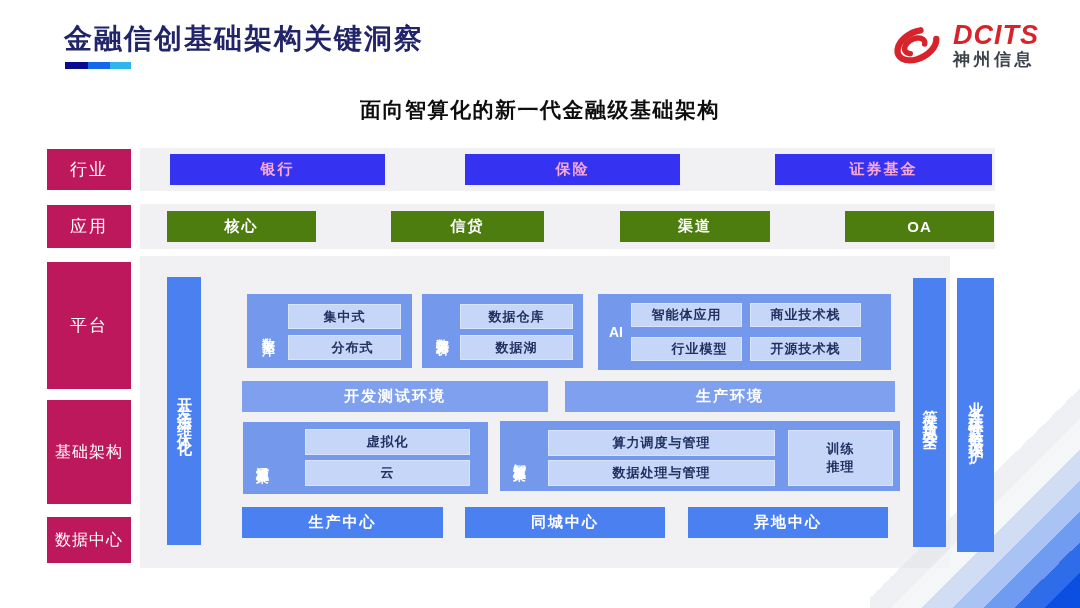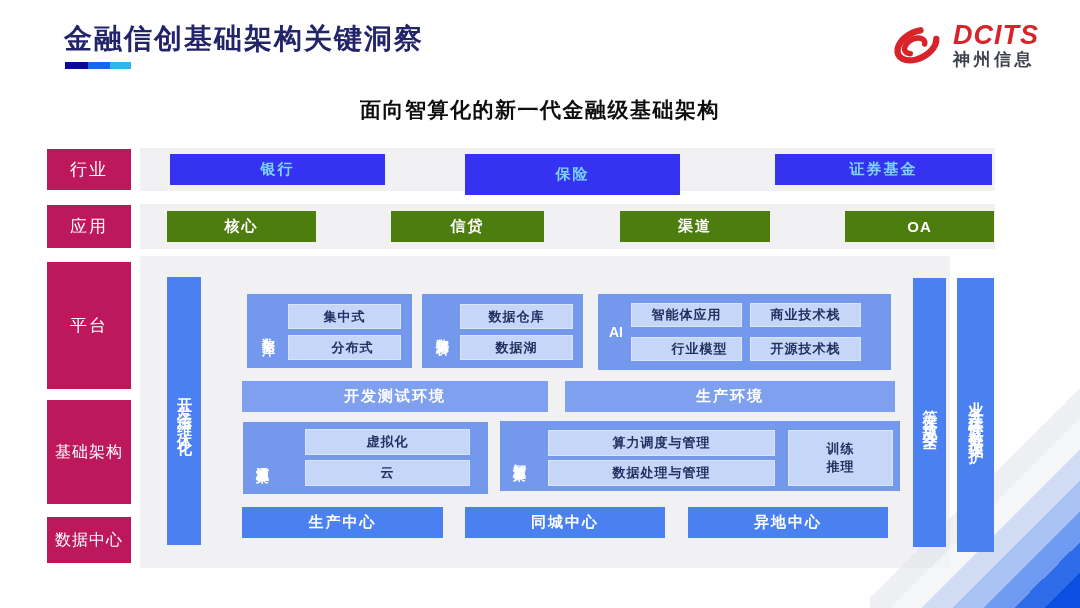--- a/index.html
+++ b/index.html
@@ -18,21 +18,21 @@
   .logo-text{display:flex;flex-direction:column;line-height:1.05;}
   .logo-brand{font-size:27px;font-weight:900;font-style:italic;color:#d8232a;letter-spacing:1px;}
   .logo-company{font-size:17px;font-weight:bold;color:#3c424c;letter-spacing:3.5px;margin-top:2px;}
   .subtitle{width:1080px;text-align:center;font-size:21px;font-weight:bold;color:#0e0e10;letter-spacing:1.5px;}
 
   
   .center{display:flex;align-items:center;justify-content:center;}
   .sidebar-box{background:#be185d;color:#fff;font-weight:normal;font-size:17px;letter-spacing:2px;}
   .strip{background:#f1f1f3;}
   .panel{background:#f1f1f3;}
-  .btn1{background:#3533f1;color:#7dd3fc;font-weight:bold;font-size:15px;letter-spacing:2px;}
+  .btn1{background:#3533f1;color:#f9a8d4;font-weight:bold;font-size:15px;letter-spacing:2px;}
   .btn2{background:#4d7c0f;color:#fff;font-weight:bold;font-size:15px;letter-spacing:2px;}
   .solid-btn{background:#4a80ef;color:#fff;font-weight:bold;font-size:15px;letter-spacing:2px;z-index:2;}
   .env{background:#7fa0ee;color:#fff;font-weight:bold;font-size:15px;letter-spacing:2px;}
   .group{background:#7398ec;}
   .inner-box{background:#c6d6f8;color:#203060;font-weight:bold;font-size:13px;letter-spacing:1px;
              border:1px solid rgba(255,255,255,0.35);}
   .vbar{background:#4a80ef;color:#fff;z-index:3;}
   .vtext{writing-mode:vertical-rl;text-orientation:upright;font-weight:bold;}
   .glabel{color:#fff;font-weight:bold;}
   .wrap2{display:inline-block;width:34px;text-align:center;line-height:1.35;}
@@ -77,21 +77,21 @@
   <div class="abs subtitle" style="left:0;top:96px;">面向智算化的新一代金融级基础架构</div>
 
   <div class="abs sidebar-box center" style="left:47px;top:149px;width:84px;height:41px;">行业</div>
   <div class="abs sidebar-box center" style="left:47px;top:205px;width:84px;height:43px;">应用</div>
   <div class="abs sidebar-box center" style="left:47px;top:262px;width:84px;height:127px;">平台</div>
   <div class="abs sidebar-box center" style="left:47px;top:400px;width:84px;height:104px;font-size:16px;letter-spacing:1px;">基础架构</div>
   <div class="abs sidebar-box center" style="left:47px;top:517px;width:84px;height:46px;font-size:16px;letter-spacing:1px;">数据中心</div>
 
   <div class="abs strip" style="left:140px;top:148px;width:855px;height:43px;"></div>
   <div class="abs btn1 center" style="left:170px;top:154px;width:215px;height:31px;">银行</div>
-  <div class="abs btn1 center" style="left:465px;top:154px;width:215px;height:41px;">保险</div>
+  <div class="abs btn1 center" style="left:465px;top:154px;width:215px;height:31px;">保险</div>
   <div class="abs btn1 center" style="left:775px;top:154px;width:217px;height:31px;">证券基金</div>
 
   <div class="abs strip" style="left:140px;top:204px;width:855px;height:45px;"></div>
   <div class="abs btn2 center" style="left:167px;top:211px;width:149px;height:31px;">核心</div>
   <div class="abs btn2 center" style="left:391px;top:211px;width:153px;height:31px;">信贷</div>
   <div class="abs btn2 center" style="left:620px;top:211px;width:150px;height:31px;">渠道</div>
   <div class="abs btn2 center" style="left:845px;top:211px;width:149px;height:31px;letter-spacing:1px;">OA</div>
 
   <div class="abs panel" style="left:140px;top:256px;width:810px;height:312px;"></div>
 

